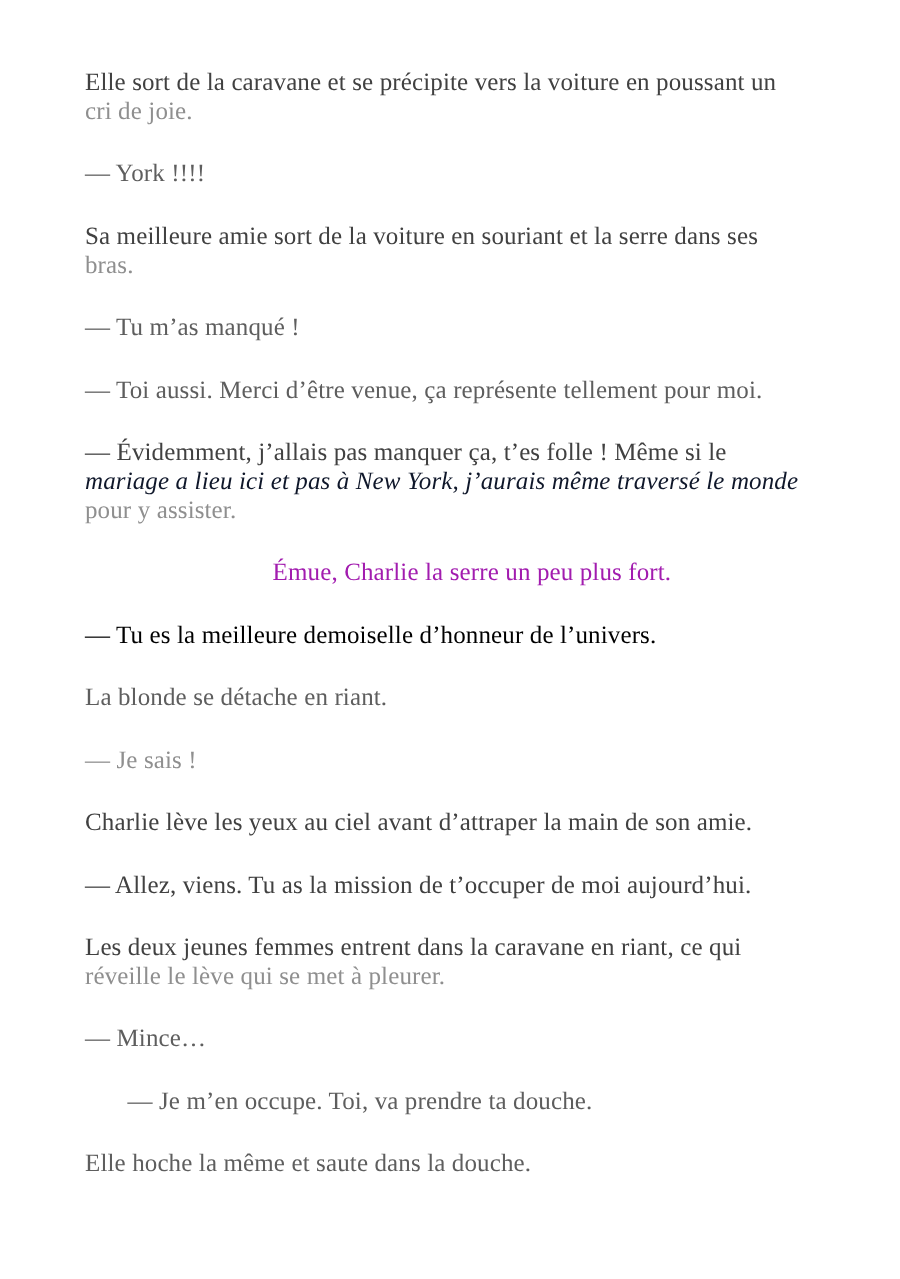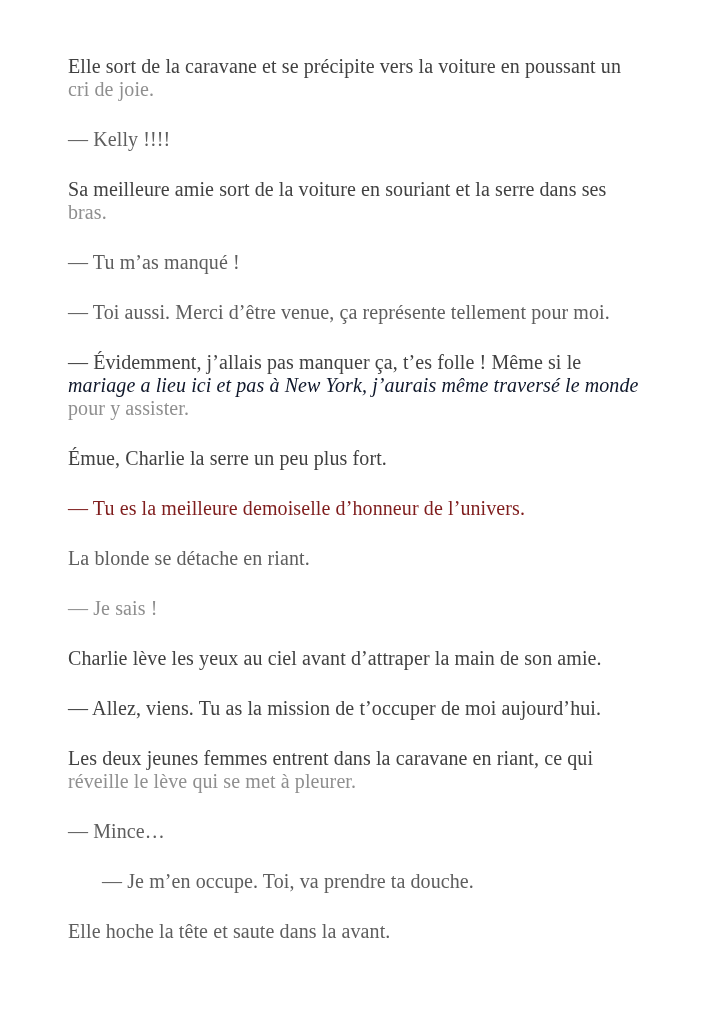--- a/index.html
+++ b/index.html
@@ -35,21 +35,21 @@
 <body style="background: rgb(255, 255, 255);">
 
 <div class="page">
 
   <div class="para">
     <div class="line" style="color: rgb(65, 65, 65);">Elle sort de la caravane et se précipite vers la voiture en poussant un</div>
     <div class="line" style="color: rgb(143, 143, 143);">cri de joie.</div>
   </div>
 
   <div class="para">
-    <div class="line" style="color: rgb(94, 94, 94);">— Kelly !!!!</div>
+    <div class="line" style="color: rgb(94, 94, 94);">— York !!!!</div>
   </div>
 
   <div class="para">
     <div class="line" style="color: rgb(65, 65, 65);">Sa meilleure amie sort de la voiture en souriant et la serre dans ses</div>
     <div class="line" style="color: rgb(143, 143, 143);">bras.</div>
   </div>
 
   <div class="para">
     <div class="line" style="color: rgb(94, 94, 94);">— Tu m’as manqué !</div>
   </div>
@@ -58,25 +58,25 @@
     <div class="line" style="color: rgb(94, 94, 94);">— Toi aussi. Merci d’être venue, ça représente tellement pour moi.</div>
   </div>
 
   <div class="para">
     <div class="line" style="color: rgb(65, 65, 65);">— Évidemment, j’allais pas manquer ça, t’es folle ! Même si le</div>
     <div class="line" style="color: #0f172a; font-style: italic;">mariage a lieu ici et pas à New York, j’aurais même traversé le monde</div>
     <div class="line" style="color: rgb(143, 143, 143);">pour y assister.</div>
   </div>
 
   <div class="para">
-    <div class="line" style="color: #404040;">Émue, Charlie la serre un peu plus fort.</div>
+    <div class="line" style="color: #a21caf; text-align: right;">Émue, Charlie la serre un peu plus fort.</div>
   </div>
 
   <div class="para">
-    <div class="line" style="color: #7f1d1d;">— Tu es la meilleure demoiselle d’honneur de l’univers.</div>
+    <div class="line" style="color: #000000;">— Tu es la meilleure demoiselle d’honneur de l’univers.</div>
   </div>
 
   <div class="para">
     <div class="line" style="color: rgb(94, 94, 94);">La blonde se détache en riant.</div>
   </div>
 
   <div class="para">
     <div class="line" style="color: rgb(143, 143, 143);">— Je sais !</div>
   </div>
 
@@ -95,16 +95,16 @@
 
   <div class="para">
     <div class="line" style="color: rgb(94, 94, 94);">— Mince…</div>
   </div>
 
   <div class="para">
     <div class="line" style="color: rgb(94, 94, 94); margin-left: 34px;">— Je m’en occupe. Toi, va prendre ta douche.</div>
   </div>
 
   <div class="para">
-    <div class="line" style="color: rgb(94, 94, 94);">Elle hoche la tête et saute dans la avant.</div>
+    <div class="line" style="color: rgb(94, 94, 94);">Elle hoche la même et saute dans la douche.</div>
   </div>
 
 </div>
 
 </body></html>

